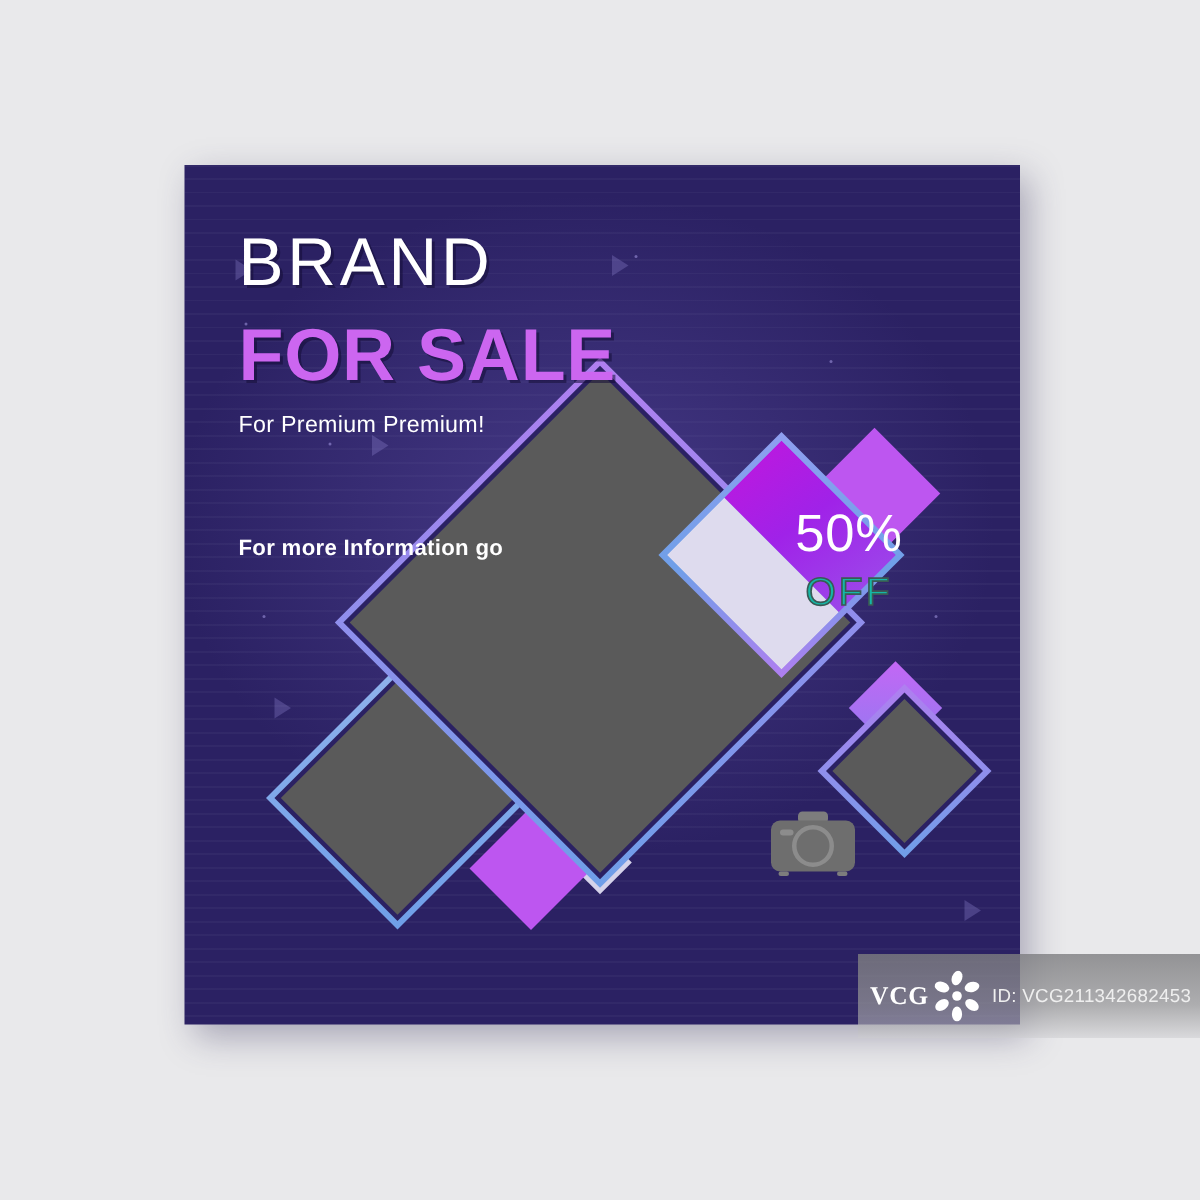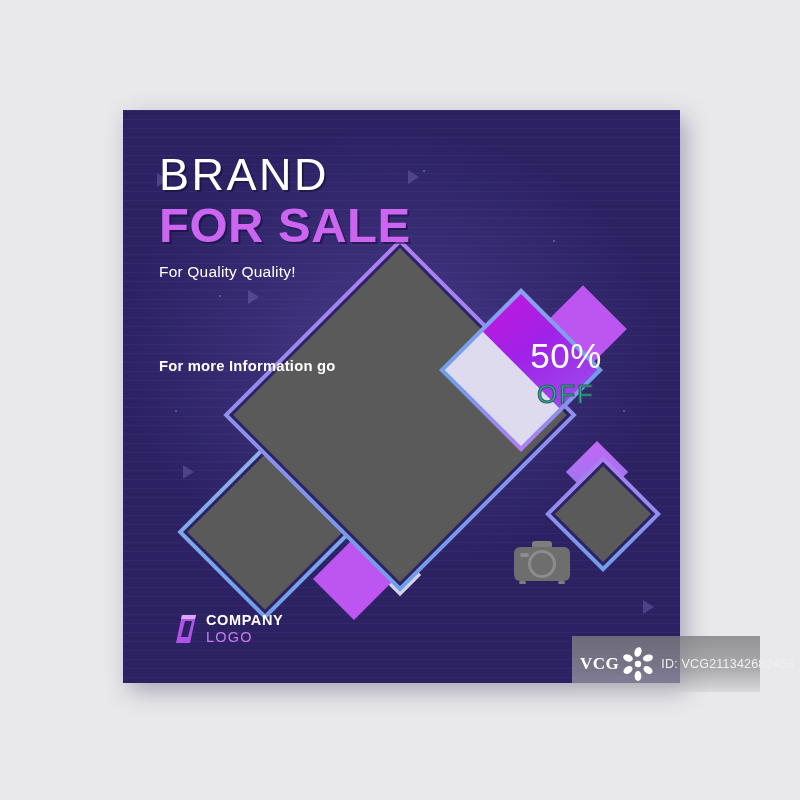--- a/index.html
+++ b/index.html
@@ -58,21 +58,21 @@
 
   
   .headline-wrap { position: absolute; left: 36px; top: 42px; }
   .h-brand {
     font-size: 45px; font-weight: 400; letter-spacing: 2.5px;
     color: #ffffff; line-height: 1.02;
     text-shadow: 2px 2px 0 rgba(20,12,55,.55);
   }
   .h-sale {
     font-size: 49px; font-weight: 700; letter-spacing: .5px;
-    color: #cc66f0; line-height: 1.05; margin-top: 2px;
+    color: #cc66f0; line-height: 1.05; margin-top: 14px;
     text-shadow: 2px 2px 0 rgba(20,12,55,.55);
   }
   .h-sub {
     font-size: 15.5px; font-weight: 400; color: #ffffff;
     margin-top: 12px; letter-spacing: .2px;
   }
 
   .paragraph {
     position: absolute; left: 344px; top: 81px;
     font-size: 14.6px; color: #ffffff; line-height: 1.52;
@@ -168,21 +168,21 @@
   }
   .logo-logo {
     font-size:14.5px; font-weight:400; color:#cc7af0; letter-spacing:1.2px;
     margin-top:2px;
   }
 
   
   #watermark {
     position:absolute;
     left:572px; top:636px;
-    width:188px; height:56px;
+    width:228px; height:56px;
     background: linear-gradient(to bottom, rgba(125,125,128,.80) 0%, rgba(150,150,152,.72) 60%, rgba(205,205,208,.55) 100%);
     display:flex; align-items:center; gap:6px;
     padding-left:8px;
   }
   .vcg-logo { display:flex; align-items:center; gap:2px; }
   .vcg-text {
     font-size:17px; font-weight:700; color:#ffffff;
     letter-spacing:.5px; font-family:"Liberation Serif", serif;
   }
   .vcg-id {
@@ -262,39 +262,28 @@
     </svg>
 
     <div class="off-text" style="left:385px; top:228px; width:116px;">
       <div class="off-50">50%</div>
       <div class="off-off">OFF</div>
     </div>
 
     <div class="headline-wrap">
       <div class="h-brand">BRAND</div>
       <div class="h-sale">FOR SALE</div>
-      <div class="h-sub">For Quality Quality!</div>
+      <div class="h-sub">For Premium Premium!</div>
     </div>
 
 
     <div class="info-wrap">
       <div class="info-title">For more Information go</div>
     </div>
 
-    <div class="logo-wrap">
-      <svg class="logo-mark" viewBox="0 0 22 30">
-        <path d="M7 1 L21 1 L15 29 L1 29 Z" fill="#b054e8"></path>
-        <path d="M10 7 L17 7 L13 23 L6 23 Z" fill="#2b2163"></path>
-        <path d="M7 1 L21 1 L20 5 L6 5 Z" fill="#d9a8f5"></path>
-      </svg>
-      <div class="logo-text">
-        <div class="logo-company">COMPANY</div>
-        <div class="logo-logo">LOGO</div>
-      </div>
-    </div>
 
   </div>
 
   <div id="watermark">
     <div class="vcg-logo">
       <span class="vcg-text">VCG</span>
       <svg width="34" height="34" viewBox="0 0 34 34">
         <g fill="#ffffff">
           <ellipse cx="17" cy="5" rx="3.4" ry="5" transform="rotate(20 17 5)"></ellipse>
           <ellipse cx="27" cy="11" rx="3.4" ry="5" transform="rotate(75 27 11)"></ellipse>

